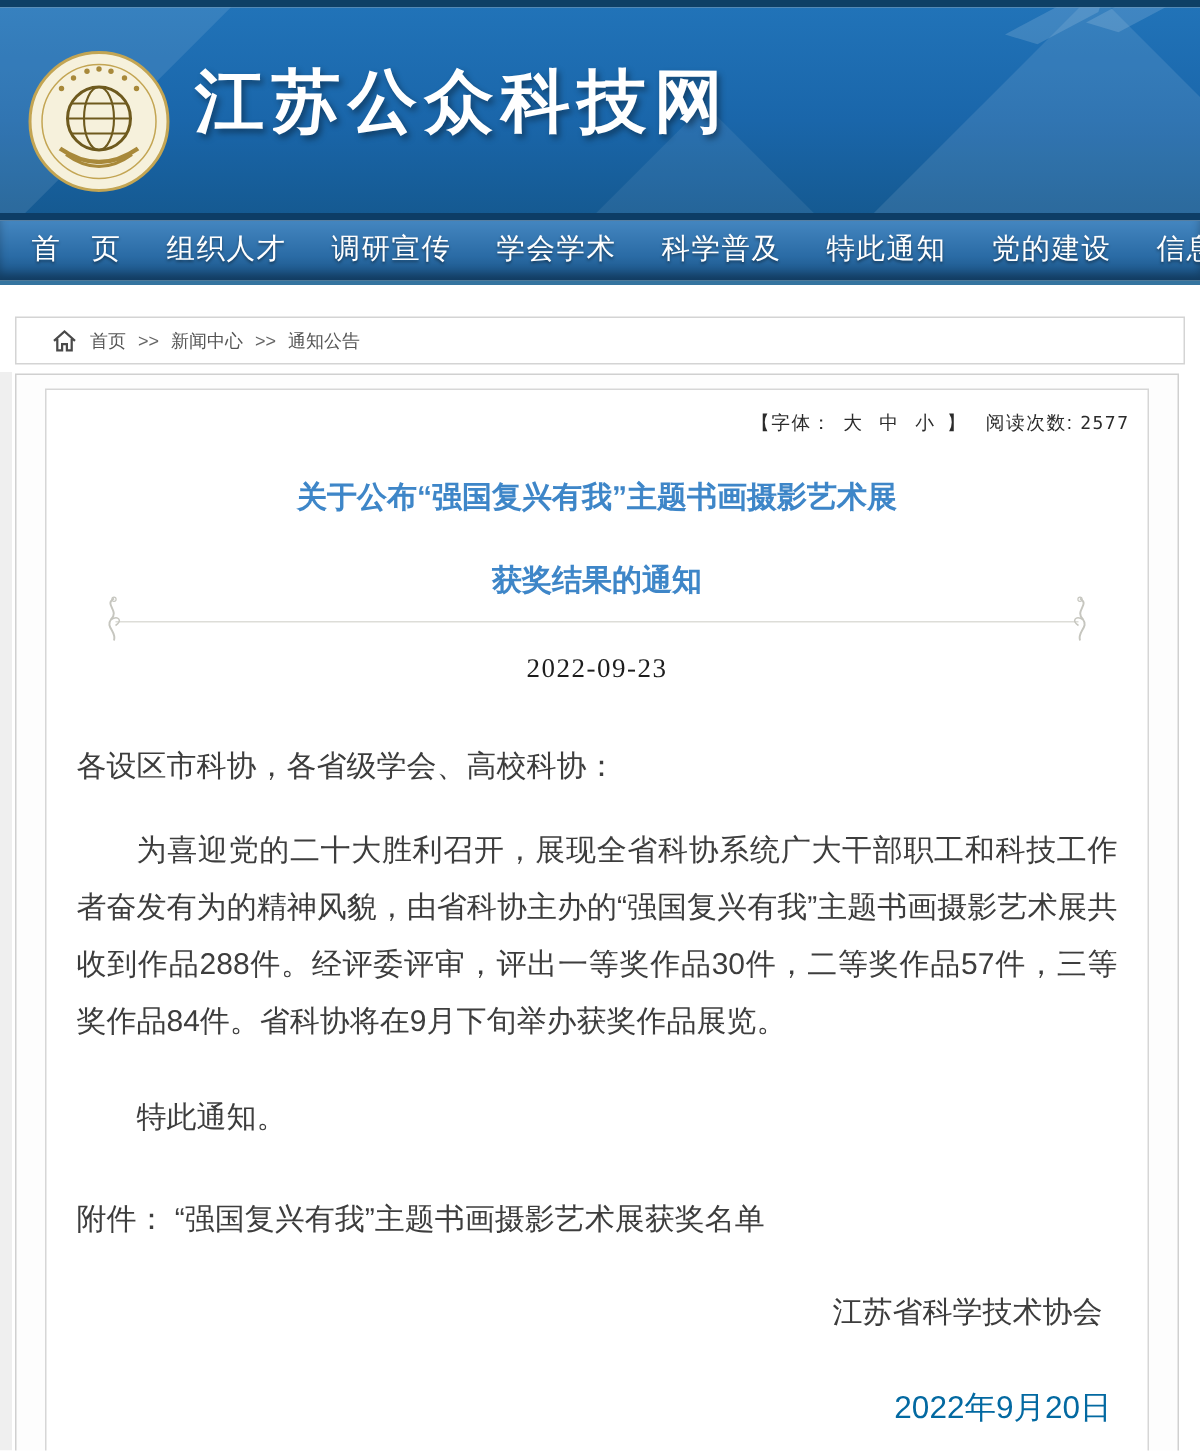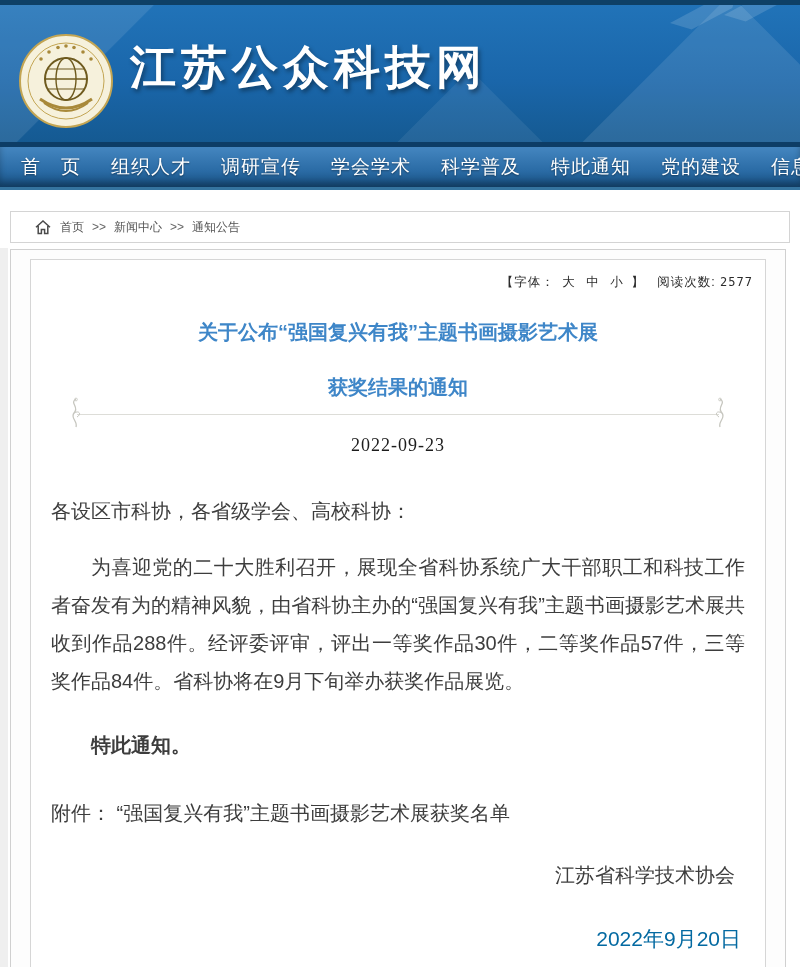--- a/index.html
+++ b/index.html
@@ -62,21 +62,21 @@
   .ornament{position:absolute;top:-2px;}
   .ornament.left{left:0;}
   .ornament.right{right:0;transform:scaleX(-1);}
 
   .pubdate{text-align:center;font-family:"Liberation Serif","DejaVu Serif",serif;font-size:18px;
            color:#1d1d1d;margin-top:12px;letter-spacing:1px;}
 
   .bodytext{padding:0 10px;color:#3d3d3d;font-size:20px;line-height:38px;margin-top:27px;}
   .salutation{margin:36px 0 0 0;}
   .para{margin:18px 0 0 0;text-indent:2em;text-align:justify;}
-  .notice{margin:26px 0 0 0;text-indent:2em;font-weight:bold;}
+  .notice{margin:26px 0 0 0;text-indent:2em;}
   .attach-label{margin:30px 0 0 0;}
   .sig{margin:24px 10px 0 0;text-align:right;}
   .sigdate{margin:26px 4px 0 0;text-align:right;font-size:21px;color:#0369a1;}
 </style>
 </head>
 <body>
 
 <div>
 
   <div class="topstrip"></div>

